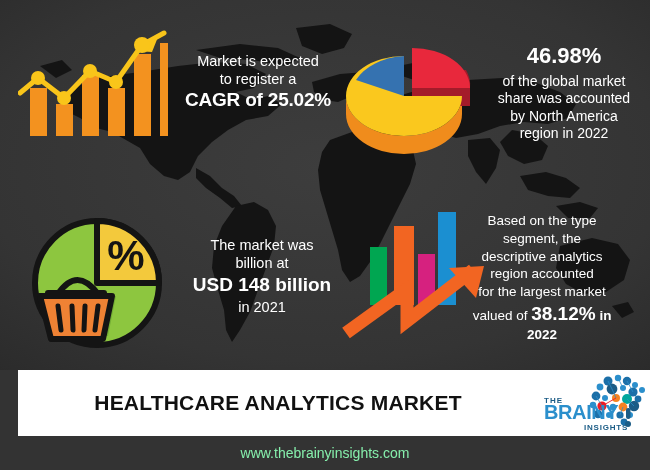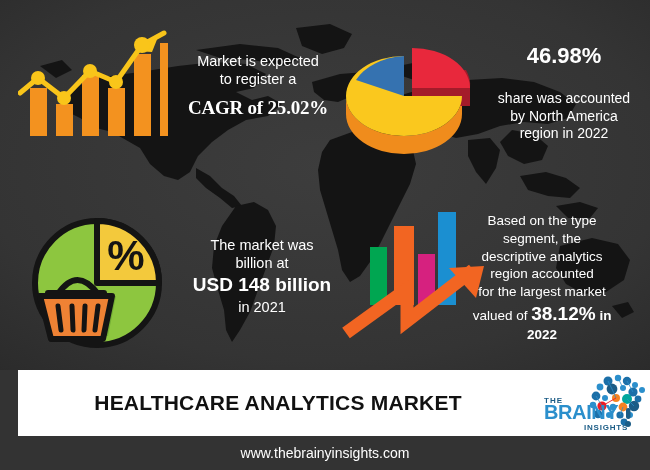--- a/index.html
+++ b/index.html
@@ -34,21 +34,21 @@
     line-height: 1.25;
   }
   .t-reg { font-weight: 400; }
 
   
   #q1-chart { position: absolute; left: 18px; top: 26px; }
   #q1-text {
     left: 172px; top: 52px; width: 172px;
     font-size: 14.5px;
   }
-  #q1-text .big { font-size: 19px; font-weight: 700; display:block; margin-top:8px; letter-spacing:-0.2px;font-family:Liberation Serif, serif;}
+  #q1-text .big { font-size: 19px; font-weight: 700; display:block; margin-top:0; letter-spacing:-0.2px;}
 
   
   #q2-chart { position: absolute; left: 334px; top: 18px; }
   #q2-text {
     left: 480px; top: 42px; width: 168px;
     font-size: 14px;
   }
   #q2-text .big { font-size: 22px; font-weight: 700; display:block; margin-bottom:3px; }
 
   
@@ -94,21 +94,21 @@
     right: 8px; top: 2px;
     width: 112px; height: 62px;
   }
   #url-band {
     position: absolute;
     left: 0; top: 436px;
     width: 650px; height: 34px;
     display: flex;
     align-items: center;
     justify-content: center;
-    color: #ffffff;
+    color: #86efac;
     font-size: 14px;
   }
 </style>
 </head>
 <body>
 
 <div id="infographic">
 
   <div class="map-layer">
     <svg width="650" height="370" viewBox="0 0 650 370" xmlns="http://www.w3.org/2000/svg">
@@ -202,21 +202,21 @@
       <path d="M70 78 L70 38 A58 40 0 1 0 128 78 Z" fill="#fac81e"></path>
 
       <path d="M70 78 L70 38 A58 40 0 0 0 22 62 Z" fill="#3572b0"></path>
 
       <path d="M78 70 L78 30 A58 40 0 0 1 136 70 Z" fill="#e8283c"></path>
     </svg>
   </div>
 
   <div id="q2-text" class="text-panel">
     <span class="big">46.98%</span>
-    <br>
+    <span class="t-reg">of the global market</span><br>
     <span class="t-reg">share was accounted</span><br>
     <span class="t-reg">by North America</span><br>
     <span class="t-reg">region in 2022</span>
   </div>
 
   <div id="q3-chart">
     <svg width="150" height="150" viewBox="0 0 150 150" xmlns="http://www.w3.org/2000/svg">
       <circle cx="75" cy="75" r="62" fill="#8dc63f" stroke="#141414" stroke-width="6"></circle>
       <path d="M75 75 L75 13 A62 62 0 0 1 137 75 Z" fill="#f3c93c" stroke="#141414" stroke-width="6" stroke-linejoin="round"></path>
       <text x="104" y="62" font-family="'Liberation Sans', sans-serif" font-size="42" font-weight="700" fill="#141414" text-anchor="middle">%</text>

